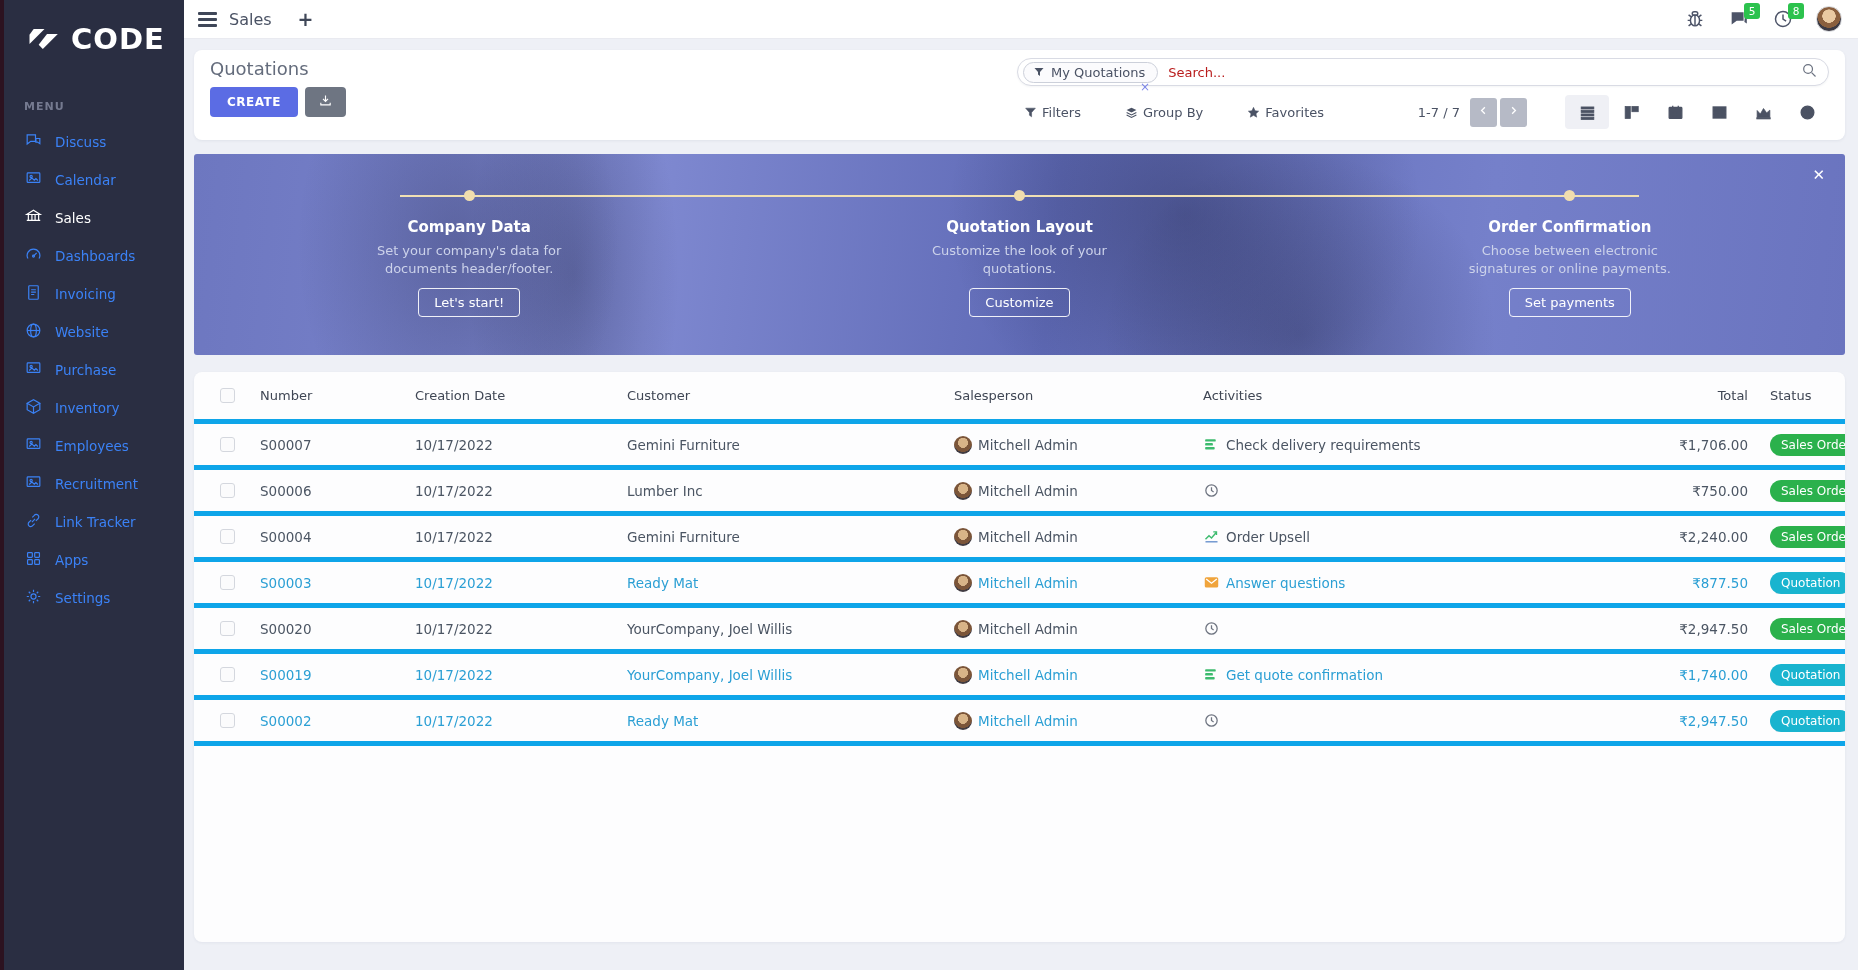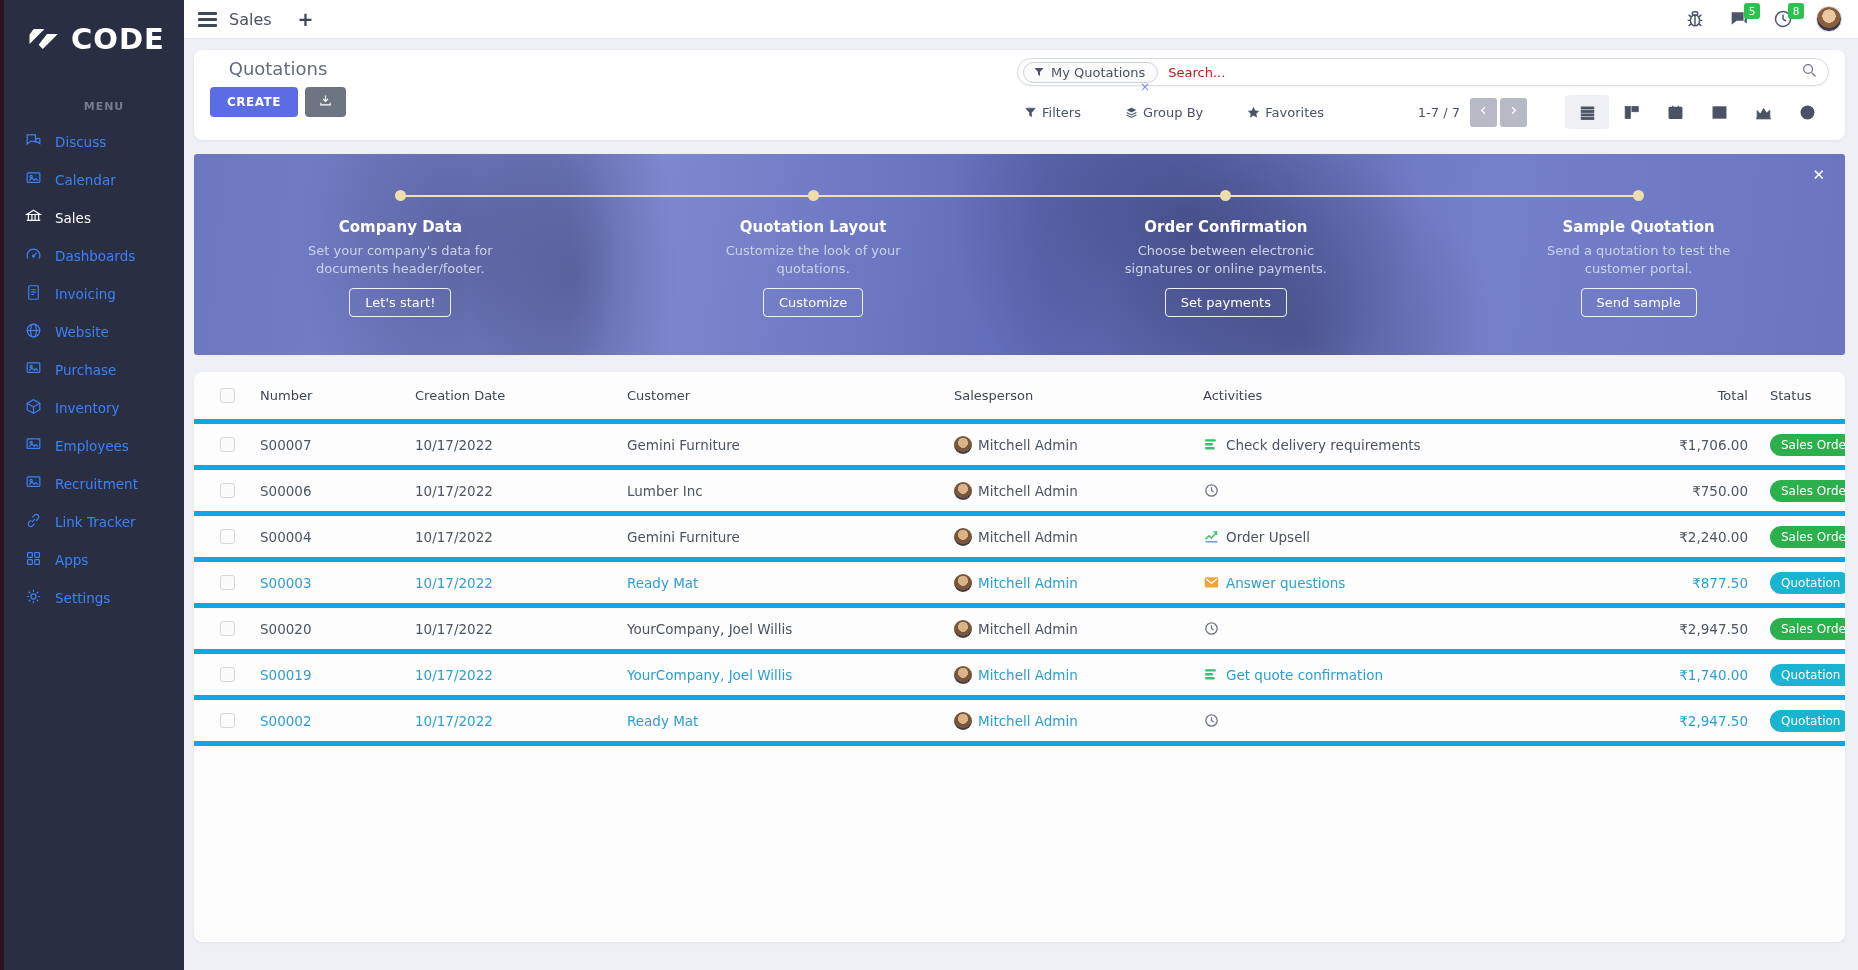--- a/index.html
+++ b/index.html
@@ -6,21 +6,21 @@
   html,body { width:1858px; height:970px; }
   body { font-family:"DejaVu Sans","Liberation Sans",sans-serif; background:#eef0f6; overflow:hidden; }
   .app { width:1858px; height:970px; display:flex; position:relative; }
 
   
   .sidebar { width:184px; background:#2a2e42; position:relative; flex-shrink:0; color:#9ba0b6; }
   .edge-strip { position:absolute; left:0; top:0; bottom:0; width:4px; background:#2c1220; }
   .logo { display:flex; align-items:center; gap:9px; padding:22px 0 0 22px; }
   .logo svg { width:40px; height:30px; }
   .logo-text { color:#fff; font-size:29px; font-weight:bold; letter-spacing:1px; }
-  .menu-label { padding:44px 0 10px 24px; font-size:11px; letter-spacing:1px; color:#757a90; font-weight:bold;text-align:center; }
+  .menu-label { padding:44px 0 10px 24px; font-size:11px; letter-spacing:1px; color:#757a90; font-weight:bold; }
   .side-item { display:flex; align-items:center; gap:12px; padding:8px 10px 8px 24px; font-size:13.5px; cursor:pointer; color:#3b82f6; }
   .side-item svg { width:19px; height:19px; stroke:currentColor; fill:none; stroke-width:1.5; flex-shrink:0; }
   .side-item.active { color:#ffffff; }
 
   
   .main { flex:1; display:flex; flex-direction:column; min-width:0; }
   .topbar { height:39px; background:#fff; border-bottom:1px solid #e9eaf0; display:flex; align-items:center; padding:0 16px 0 14px; flex-shrink:0; }
   .hamburger { width:19px; display:flex; flex-direction:column; gap:3px; cursor:pointer; margin-right:12px; }
   .hamburger span { height:3px; background:#3f4758; border-radius:1px; }
   .tb-title { font-size:16px; color:#4a5264; }
@@ -29,21 +29,21 @@
   .tb-ic { position:relative; width:22px; height:22px; color:#4d5468; cursor:pointer; }
   .tb-ic svg { width:22px; height:22px; stroke:currentColor; fill:none; stroke-width:1.6; }
   .tb-badge { position:absolute; top:-5px; right:-10px; min-width:16px; height:16px; background:#2cc24d; color:#fff; font-size:10.5px; border-radius:3px; display:flex; align-items:center; justify-content:center; padding:0 3px; }
   .avatar { width:26px; height:26px; border-radius:50%; background:radial-gradient(circle at 50% 38%, #e9c9a2 0 34%, #8a5f3e 36% 60%, #3c3a44 62%); border:1px solid #d8dade; cursor:pointer; }
 
   .content { flex:1; padding:11px 13px 0 10px; display:flex; flex-direction:column; min-height:0; }
 
   
   .control-card { background:#fff; border-radius:8px; box-shadow:0 1px 3px rgba(40,50,80,.07); padding:8px 16px 11px 16px; display:flex; justify-content:space-between; flex-shrink:0; }
   .cp-left { display:flex; flex-direction:column; gap:8px; }
-  .page-title { font-size:18px; color:#646c7c;text-align:center; }
+  .page-title { font-size:18px; color:#646c7c; }
   .cp-buttons { display:flex; gap:7px; }
   .btn-create { background:#5b6ce4; color:#fff; border:none; border-radius:4px; font-size:12px; font-weight:bold; letter-spacing:.5px; padding:8px 17px; cursor:pointer; font-family:inherit; }
   .btn-export { background:#6e7582; color:#fff; border:none; border-radius:4px; padding:6px 13px; cursor:pointer; }
   .btn-export svg { width:15px; height:15px; stroke:#fff; fill:none; stroke-width:1.8; }
   .cp-right { width:812px; display:flex; flex-direction:column; }
   .searchbar { height:28px; border:1px solid #d9dbe4; border-radius:14px; background:#fff; box-shadow:0 1px 2px rgba(40,50,80,.05); display:flex; align-items:center; padding:0 10px 0 5px; position:relative;justify-content:flex-end; }
   .facet { display:flex; align-items:center; gap:6px; border:1px solid #ccd0da; background:#fbfbfd; border-radius:12px; padding:2px 12px 2px 9px; font-size:13px; color:#4a5264; cursor:pointer; }
   .facet svg { width:12px; height:12px; fill:#4a5264; }
   .facet-remove { position:absolute; left:122px; top:21px; color:#7c86e8; font-size:12px; cursor:pointer; }
   .search-ph { margin-left:10px; font-size:13px; color:#b91c1c; flex:1; }
@@ -377,26 +377,20 @@
               <div class="step-title">Quotation Layout</div>
               <div class="step-desc">Customize the look of your quotations.</div>
               <button class="step-btn">Customize</button>
             </div>
             <div class="step">
               <div class="dot"></div>
               <div class="step-title">Order Confirmation</div>
               <div class="step-desc">Choose between electronic signatures or online payments.</div>
               <button class="step-btn">Set payments</button>
             </div>
-            <div class="step">
-              <div class="dot"></div>
-              <div class="step-title">Sample Quotation</div>
-              <div class="step-desc">Send a quotation to test the customer portal.</div>
-              <button class="step-btn">Send sample</button>
-            </div>
           </div>
       </section>
 
       <section class="table-card">
         <div class="tbl">
           <div class="trow thead">
             <div class="cell c-check">
                 <div class="cbx"></div>
               </div>
             <div class="cell c-number">Number</div>

